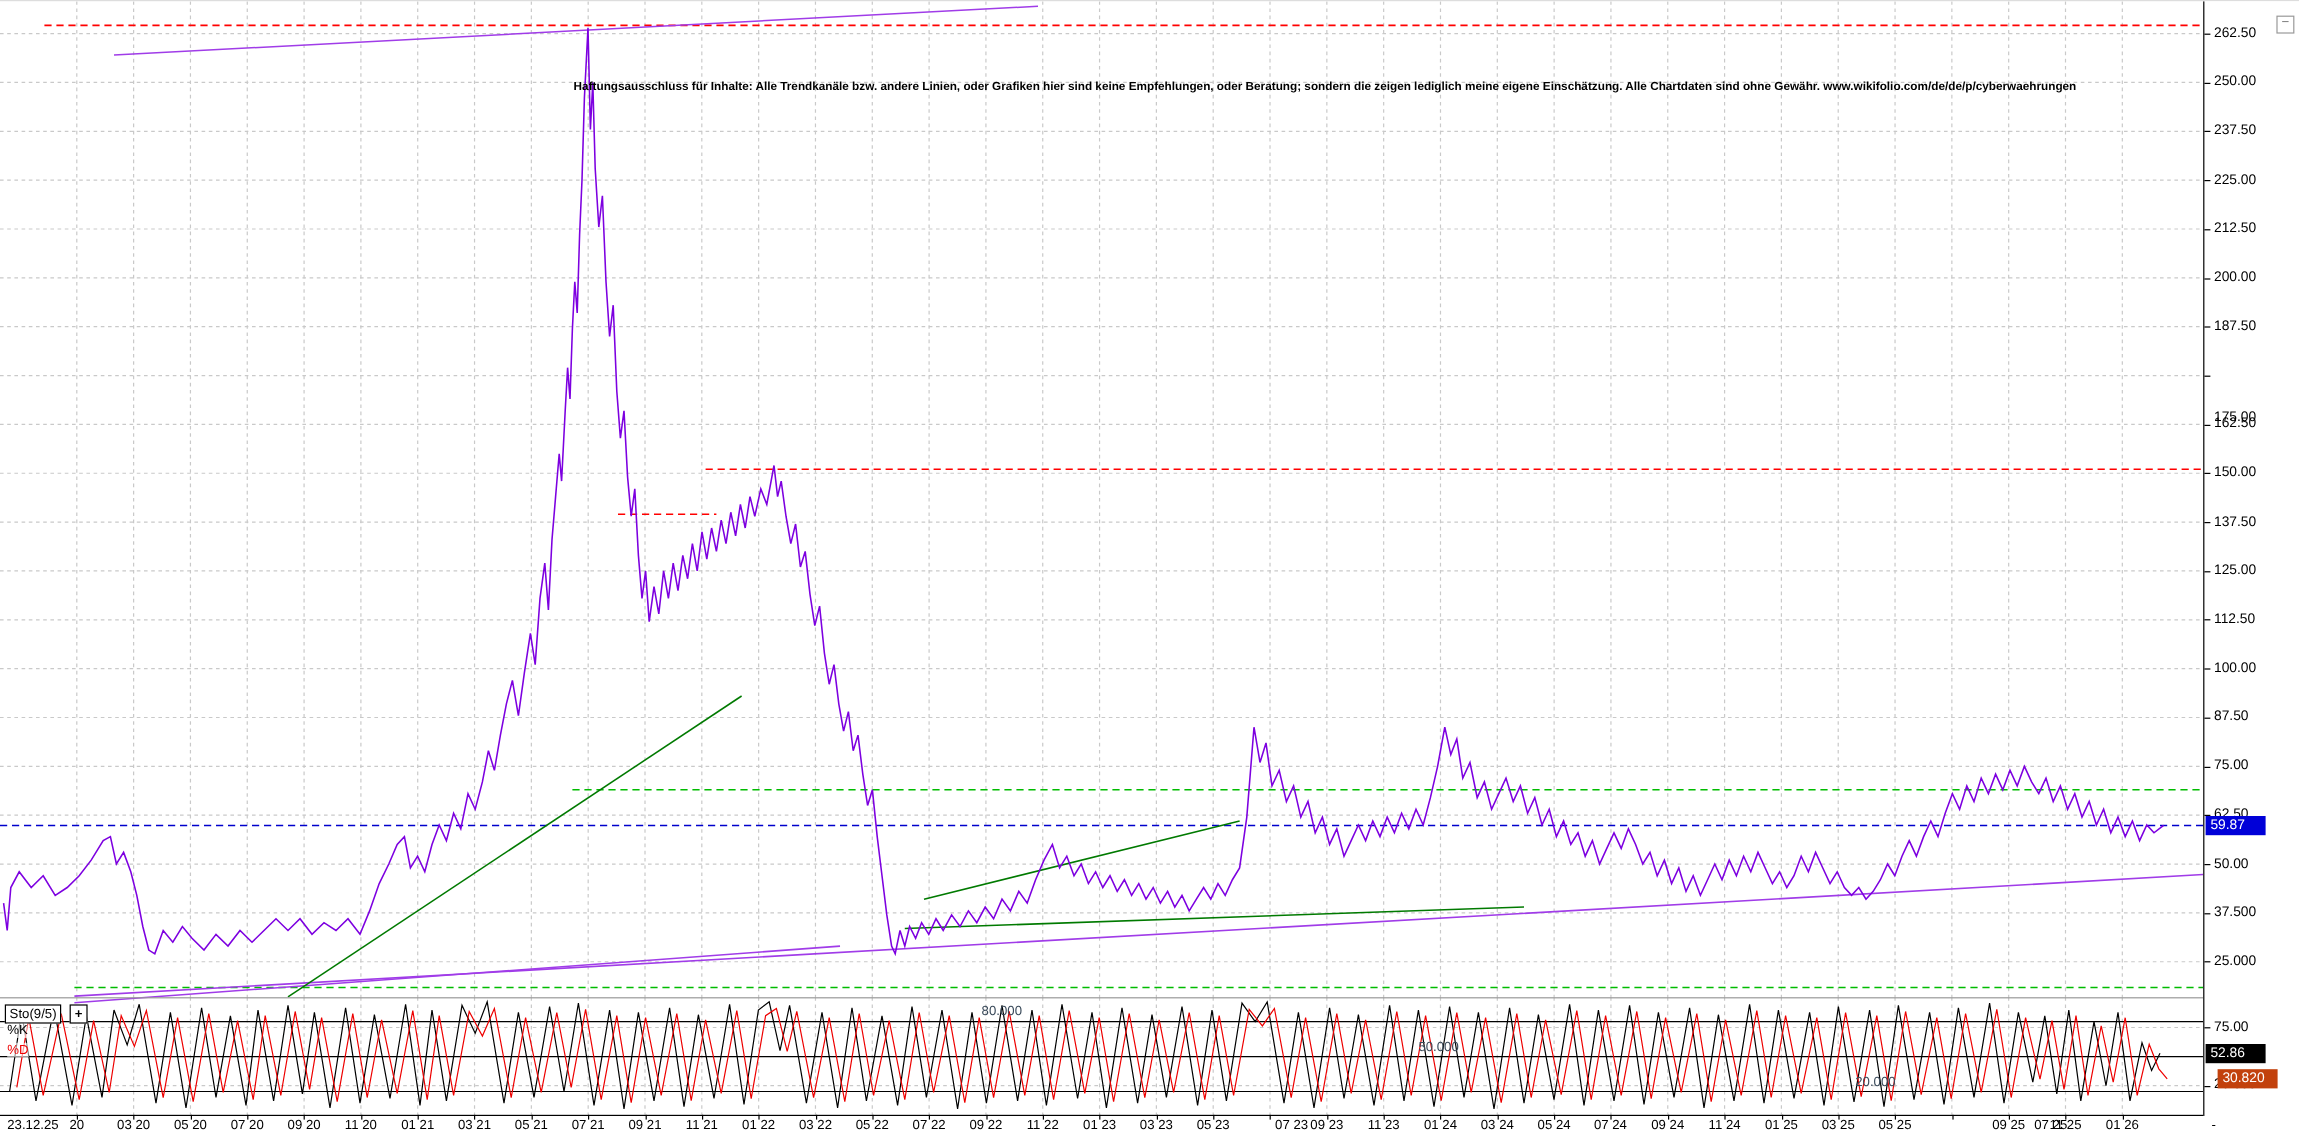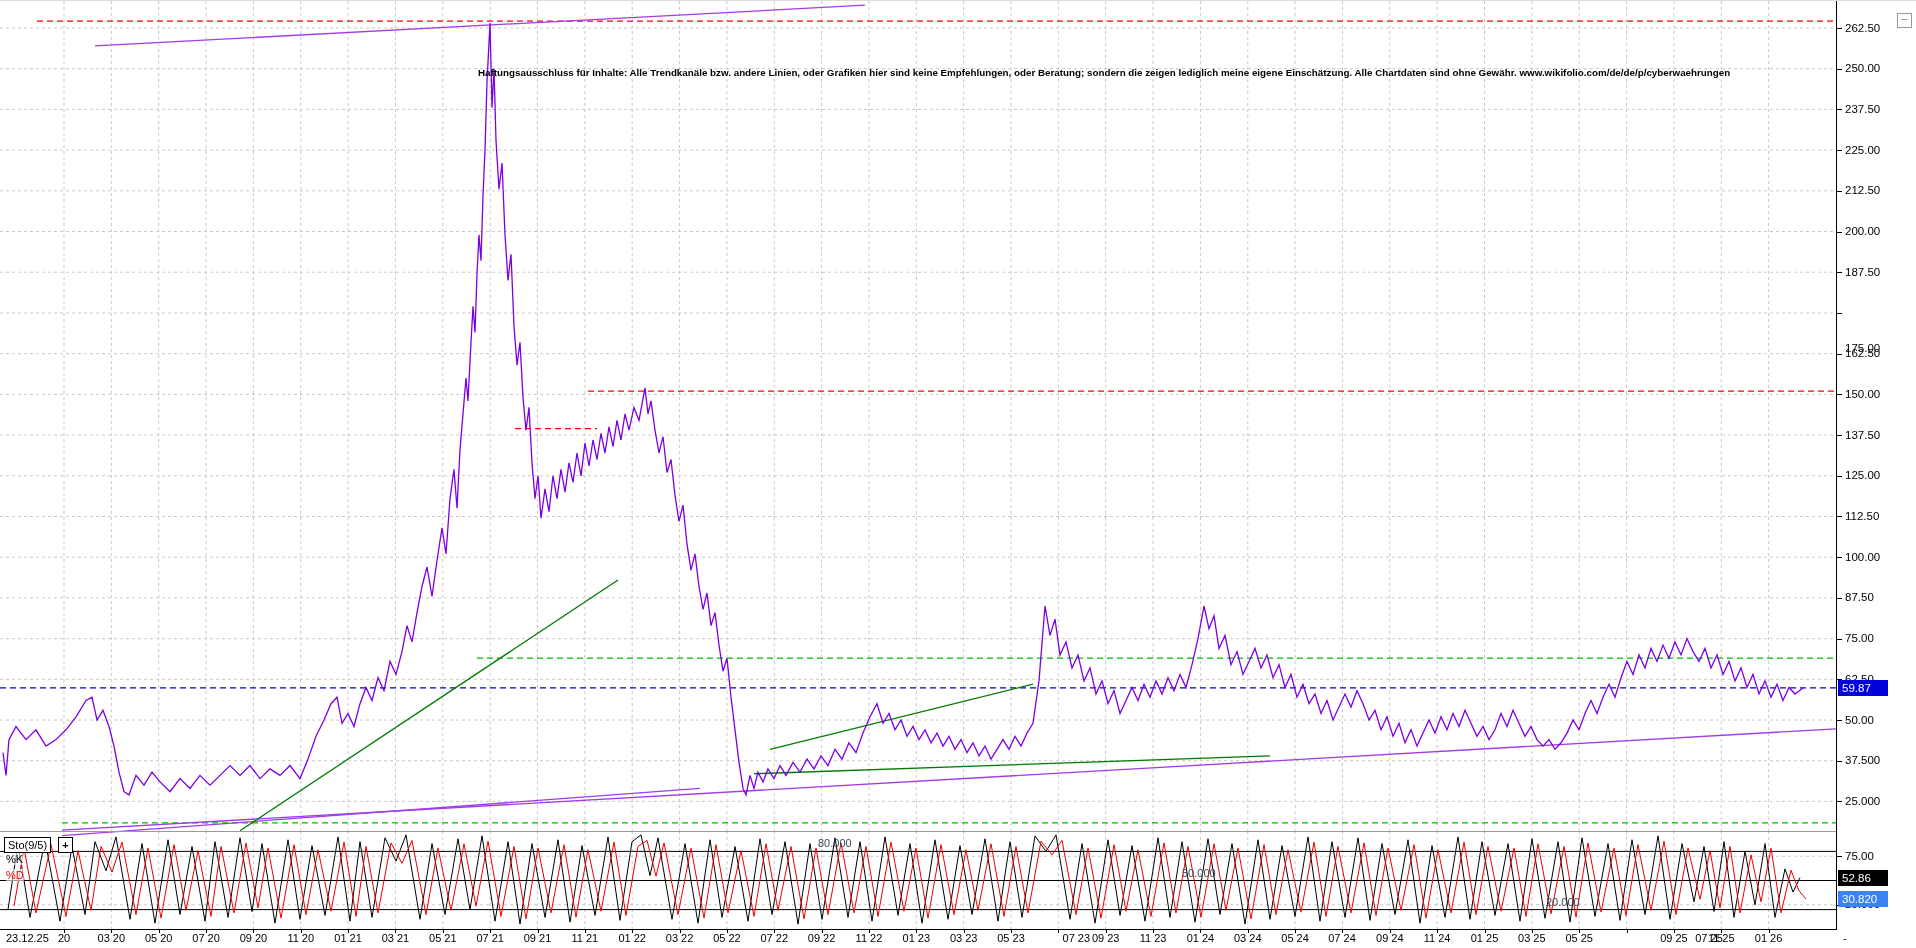--- a/index.html
+++ b/index.html
@@ -199,21 +199,21 @@
       <div class="ylab" style="top: 753.235px;">37.500</div>
       <div class="ytick" style="top: 759.735px;"></div>
       <div class="ylab" style="top: 793.942px;">25.000</div>
       <div class="ytick" style="top: 800.442px;"></div>
       <div class="ylab" style="top: 848.75px;">75.00</div>
       <div class="ytick" style="top: 855.25px;"></div>
       <div class="ylab" style="top: 897.25px;">25.000</div>
       <div class="ytick" style="top: 903.75px;"></div>
       <div class="marker" style="top: 678.885px; background: rgb(0, 0, 216);">59.87</div>
       <div class="marker" style="top: 868.726px; background: rgb(0, 0, 0);">52.86</div>
-      <div class="marker" style="top: 890.105px; background: #3b82f6;">30.820</div>
+      <div class="marker" style="top: 890.105px; background: #c2410c; margin-left: 10px;">30.820</div>
     </div>
 
   <div class="xaxis">
     <div class="xlab first" style="left:6px;">23.12.25</div>
   <div class="xlab" style="left: 64px;">20</div>
       <div class="xtick" style="left: 64px;"></div>
       <div class="xlab" style="left: 111.35px;">03 20</div>
       <div class="xtick" style="left: 111.35px;"></div>
       <div class="xlab" style="left: 158.7px;">05 20</div>
       <div class="xtick" style="left: 158.7px;"></div>

